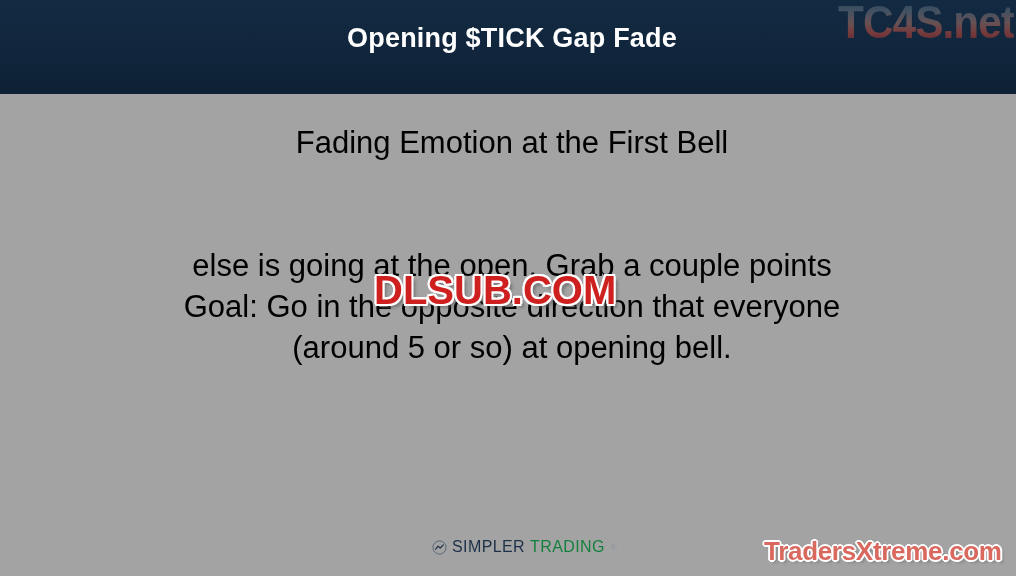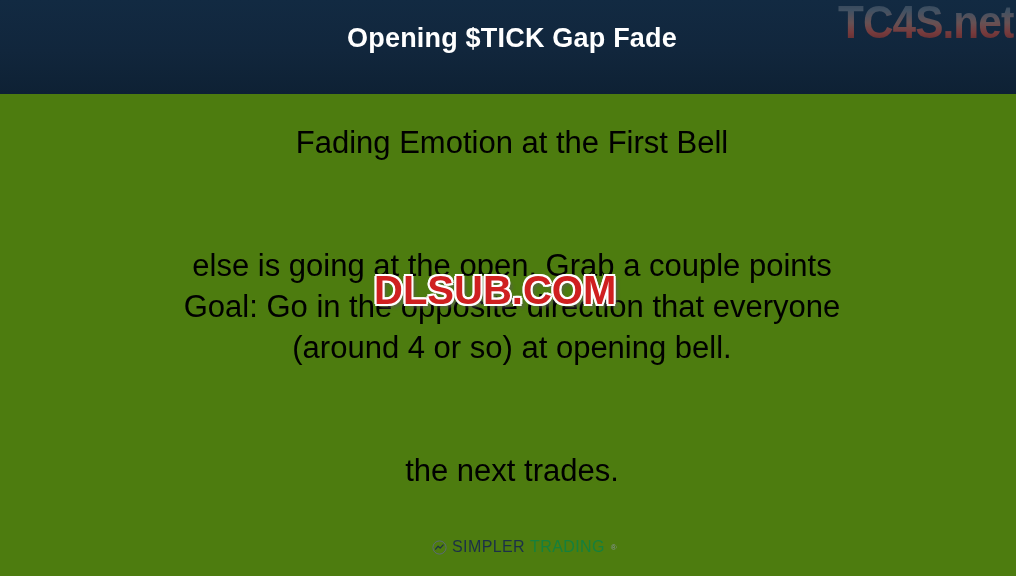--- a/index.html
+++ b/index.html
@@ -78,21 +78,21 @@
     text-shadow: none;
   }
 
   
   .body-area {
     position: absolute;
     top: 94px;
     left: 0;
     width: 1024px;
     height: 482px;
-    background: #4d7c0f;
+    background: #a3a3a3;
   }
 
   .content-block {
     position: absolute;
     top: 28px;
     left: 112px;
     width: 800px;
     text-align: center;
     color: #000000;
     font-size: 31px;
@@ -215,42 +215,42 @@
       <div class="para">
         <span class="para-line">Fading Emotion at the First Bell</span>
       </div>
 
       <div class="para-spacer"></div>
       <div class="para-spacer"></div>
 
       <div class="para">
         <span class="para-line">else is going at the open. Grab a couple points</span>
         <span class="para-line">Goal: Go in the opposite direction that everyone</span>
-        <span class="para-line">(around 4 or so) at opening bell.</span>
+        <span class="para-line">(around 5 or so) at opening bell.</span>
       </div>
 
       <div class="para-spacer"></div>
       <div class="para-spacer"></div>
 
       <div class="para">
-        <span class="para-line">the next trades.</span>
       </div>
 
     </div>
 
   </div>
 
   <div class="dlsub-watermark">DLSUB.COM</div>
 
   <div class="footer-logo">
     <span class="logo-mark">
       <svg width="15" height="15" viewBox="0 0 15 15" aria-hidden="true">
         <circle cx="7.5" cy="7.5" r="6.6" fill="none" stroke="#5a6878" stroke-width="1"></circle>
         <polyline points="3.6,9.2 6.1,6.2 8.2,8.1 11.2,4.9" fill="none" stroke="#1c3048" stroke-width="1.2" stroke-linecap="round" stroke-linejoin="round"></polyline>
       </svg>
     </span>
     <span class="logo-word-primary">SIMPLER</span>
       <span class="logo-word-secondary">TRADING</span>
       <span class="logo-reg">®</span>
   </div>
 
+  <div class="tx-watermark">TradersXtreme.com</div>
 
 </div>
 
 </body></html>

